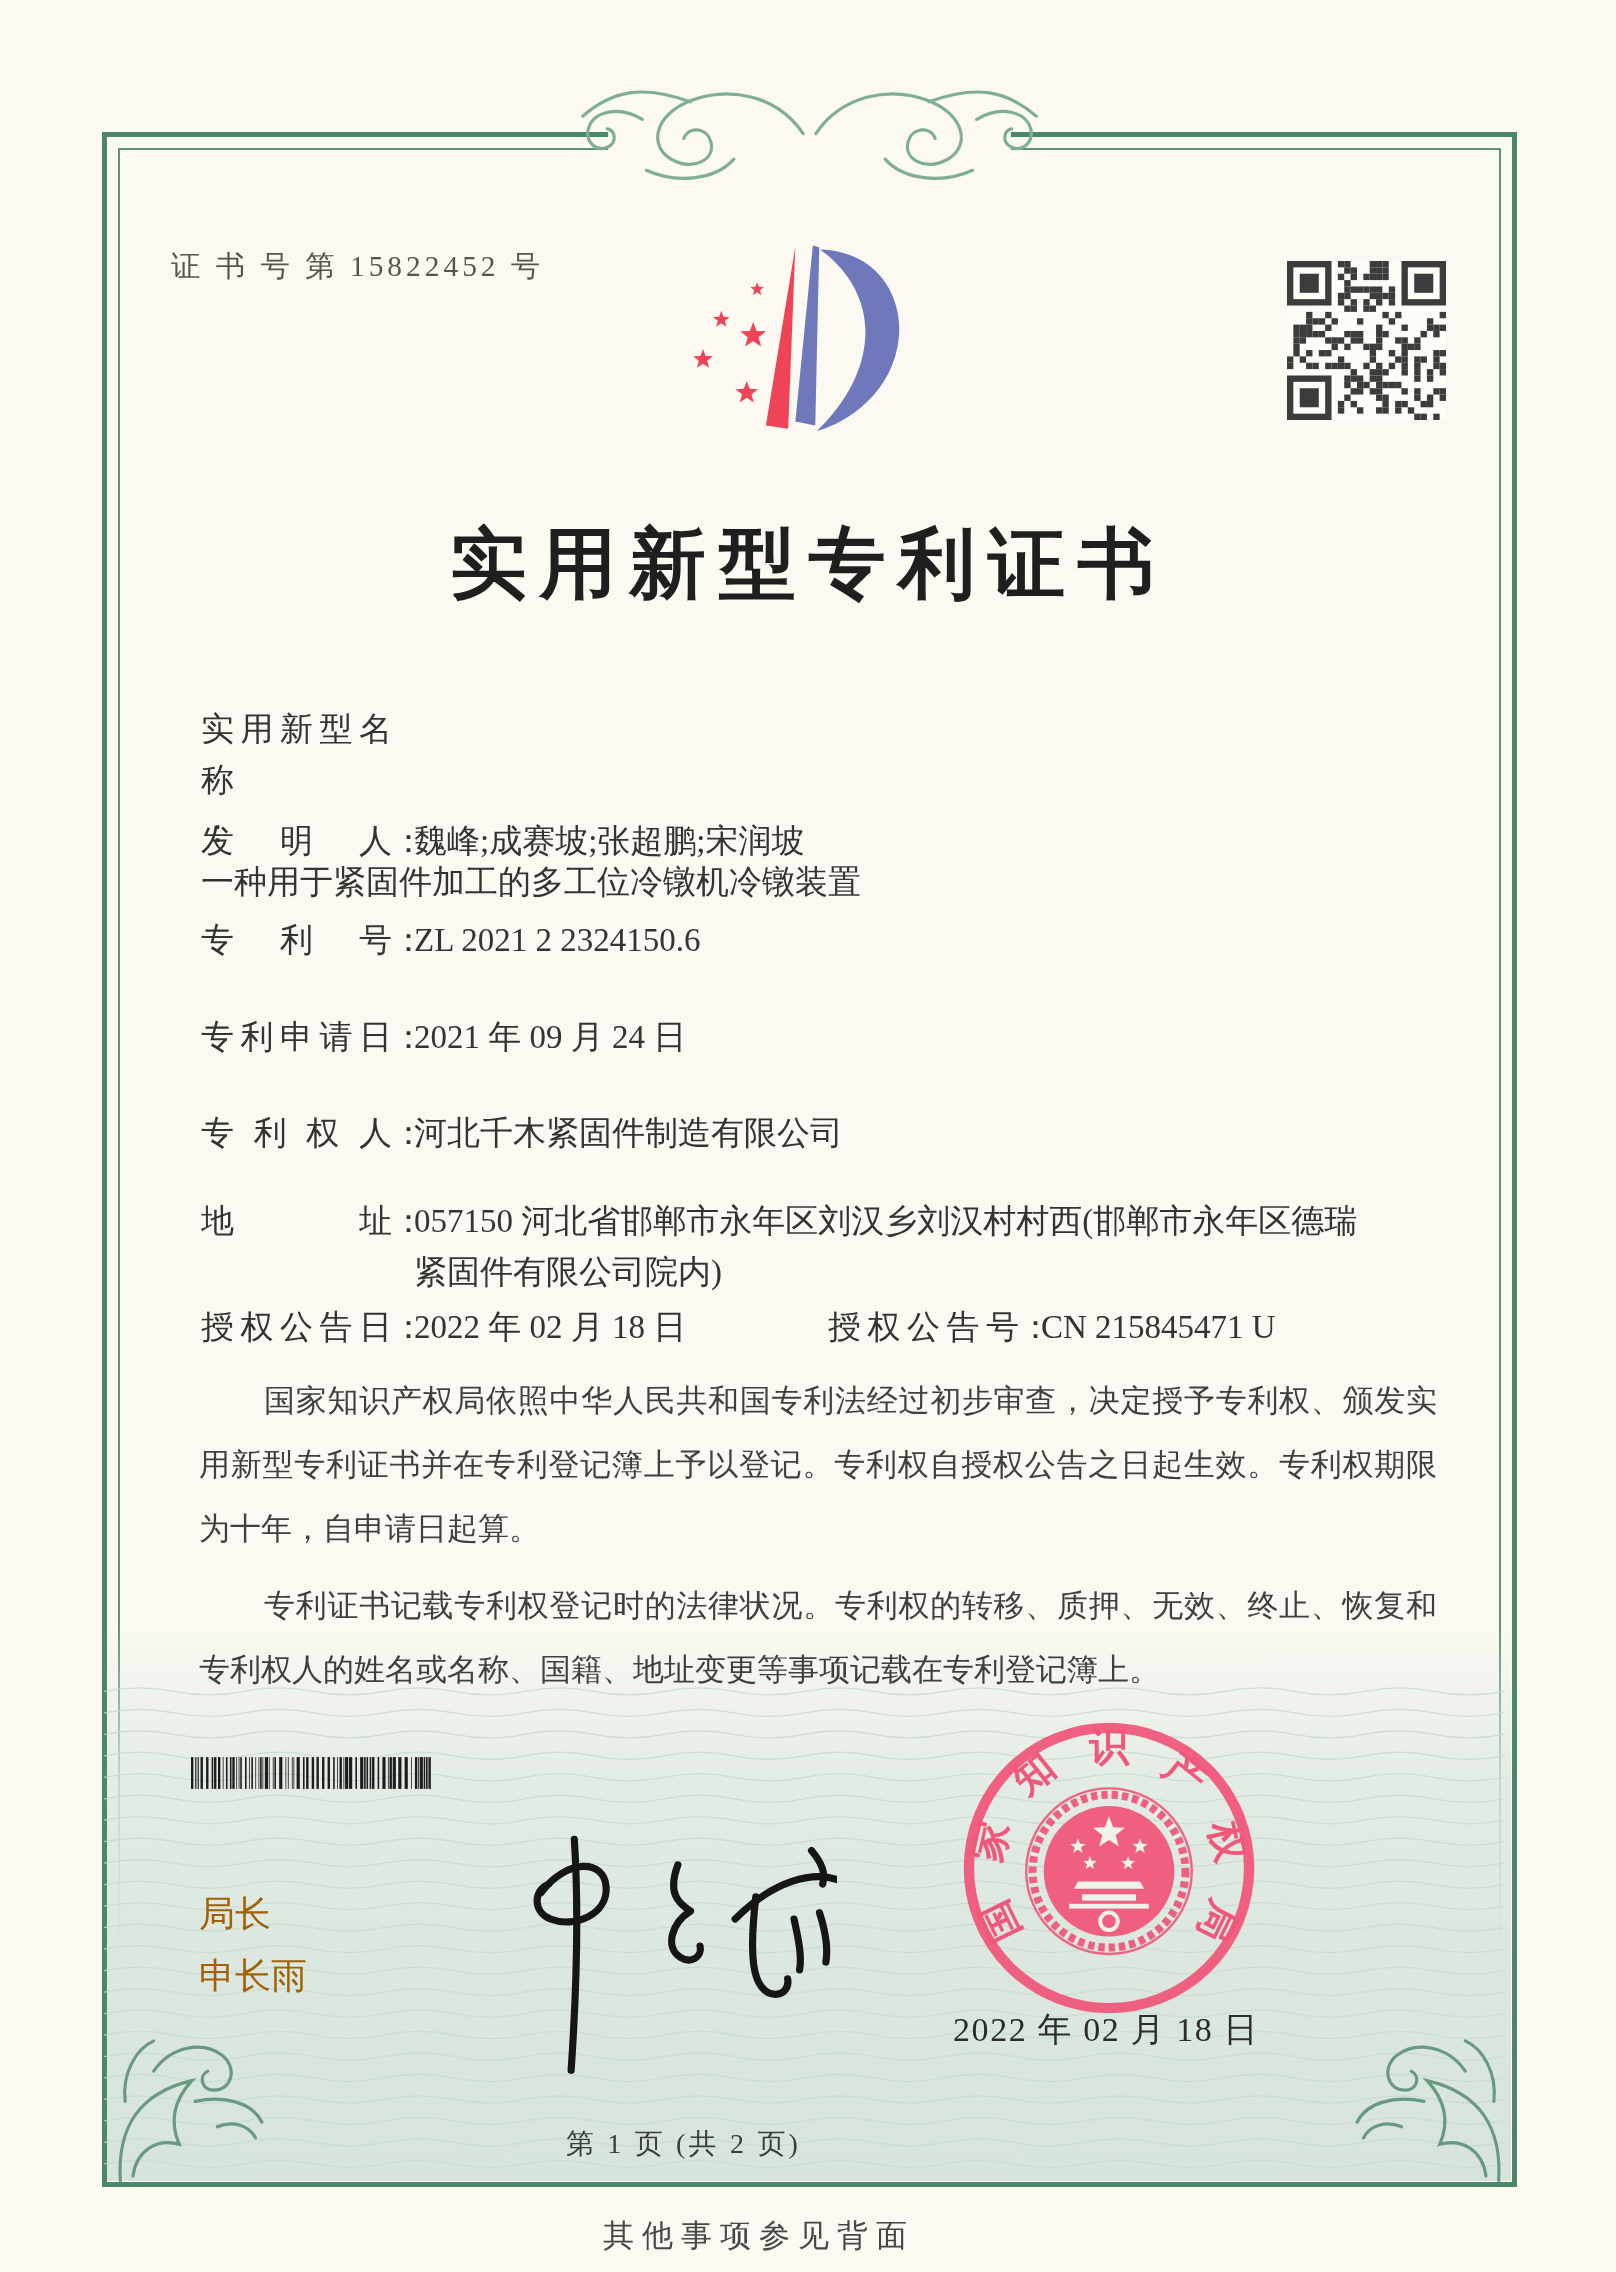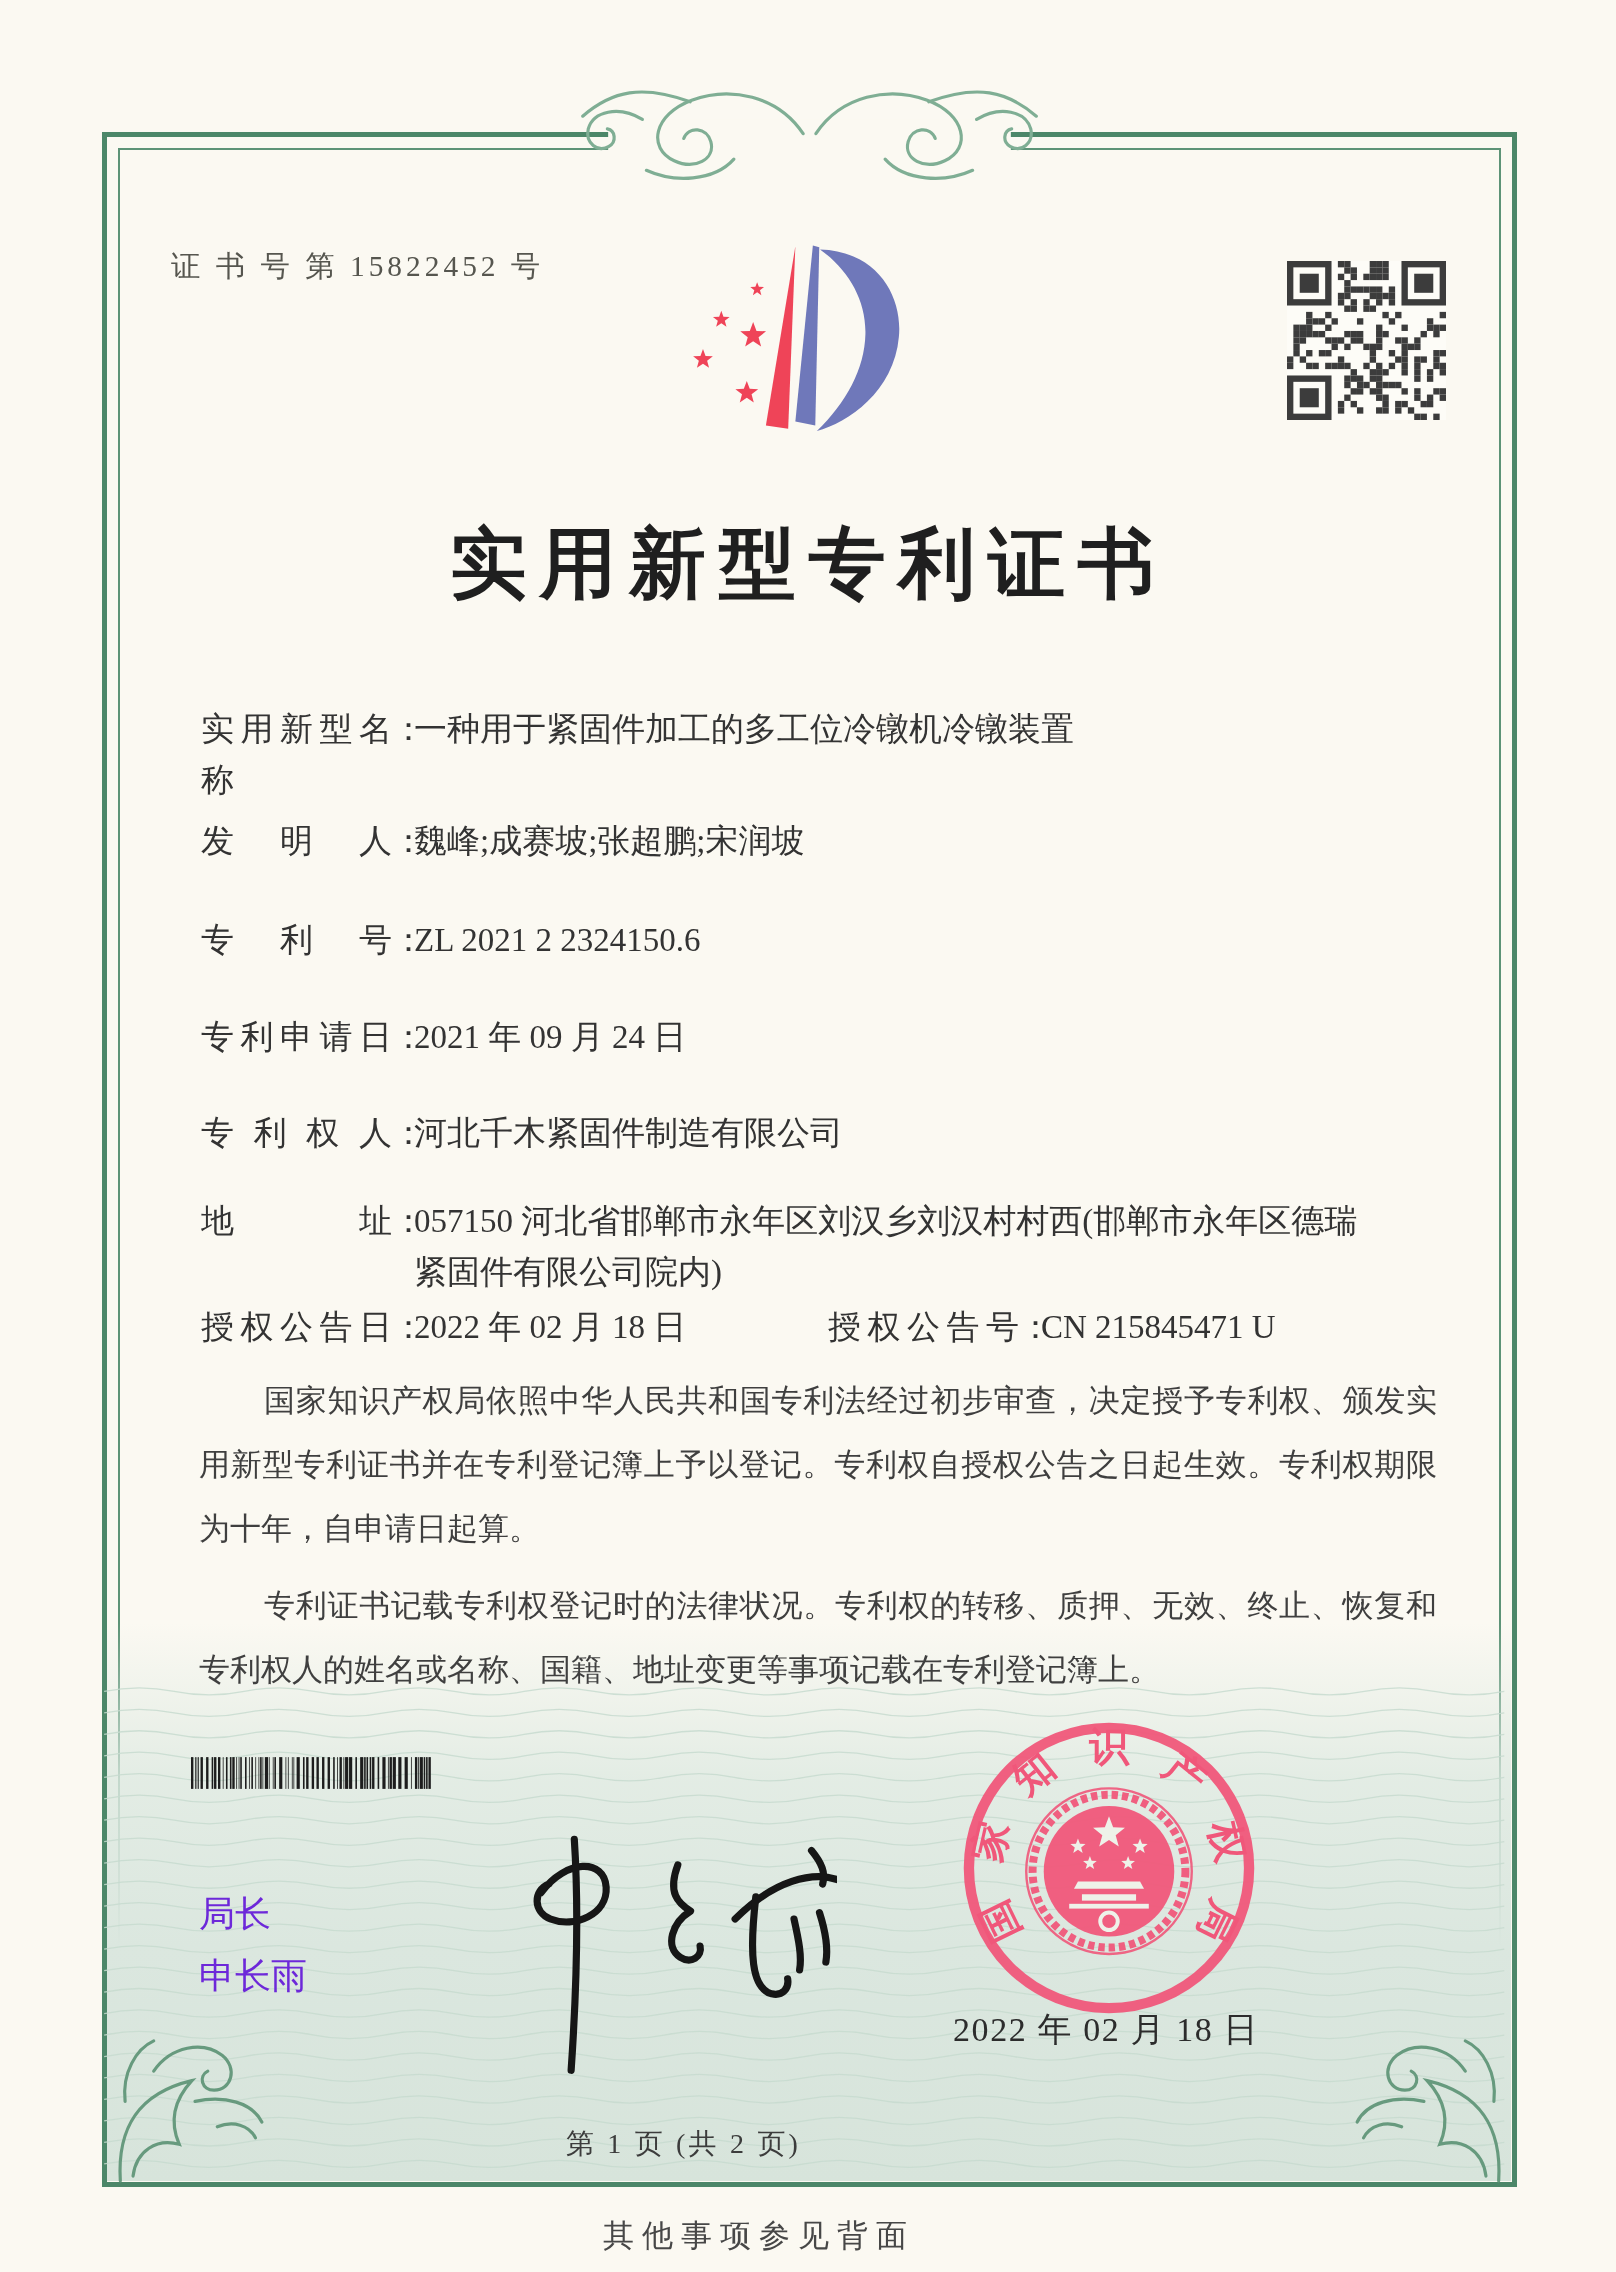--- a/index.html
+++ b/index.html
@@ -30,21 +30,21 @@
   .addr-val{width:955px;}
   .grant2{left:828px;}
   
   .paras{left:199px;top:1369px;width:1238px;}
   .paras p{margin:0;font-size:31px;line-height:64px;text-align:justify;
            text-indent:65px;color:#3f3f3f;}
   .paras p + p{margin-top:12.7px;}
   
   #barcode{left:191px;top:1757px;}
   .director{left:199px;top:1883px;font-family:"Liberation Sans","DejaVu Sans",sans-serif;
-            font-size:36px;line-height:62px;color:#6d28d9;}
+            font-size:36px;line-height:62px;color:#a16207;}
   #signature{left:439px;top:1817px;}
   #seal{left:953px;top:1712px;}
   .seal-date{left:947px;top:2007px;width:318px;text-align:center;
              font-size:34px;letter-spacing:1.6px;color:#2c2c2c;}
   .page-footer{left:0;top:2125px;width:1367px;text-align:center;
                font-size:28px;letter-spacing:3.2px;color:#3c3c3c;}
   .back-note{left:0;top:2215px;width:1518px;text-align:center;
              font-size:31px;letter-spacing:8px;color:#474747;}
   #qr{left:1287px;top:261px;background:#fdfcf7;}
 </style>
@@ -311,21 +311,21 @@
     <rect x="120" y="184" width="8" height="8" fill="#3c3c3c"></rect>
     <rect x="136" y="184" width="8" height="8" fill="#3c3c3c"></rect>
     <rect x="152" y="184" width="8" height="8" fill="#3c3c3c"></rect>
     <rect x="160" y="192" width="8" height="8" fill="#3c3c3c"></rect>
     <rect x="168" y="192" width="8" height="8" fill="#3c3c3c"></rect>
     <rect x="184" y="192" width="8" height="8" fill="#3c3c3c"></rect>
   </svg>
 
 <div class="abs title">实用新型专利证书</div>
 
-<div class="row" style="top:704px;">
+<div class="row" style="top:704px;flex-direction:column;">
   <span class="lbl">实用新型名称</span>
     <span class="colon">：</span>
     <span class="val">一种用于紧固件加工的多工位冷镦机冷镦装置</span>
 </div>
 <div class="row" style="top:816px;">
   <span class="lbl">发明人</span>
     <span class="colon">：</span>
     <span class="val">魏峰;成赛坡;张超鹏;宋润坡</span>
 </div>
 <div class="row" style="top:915px;">

